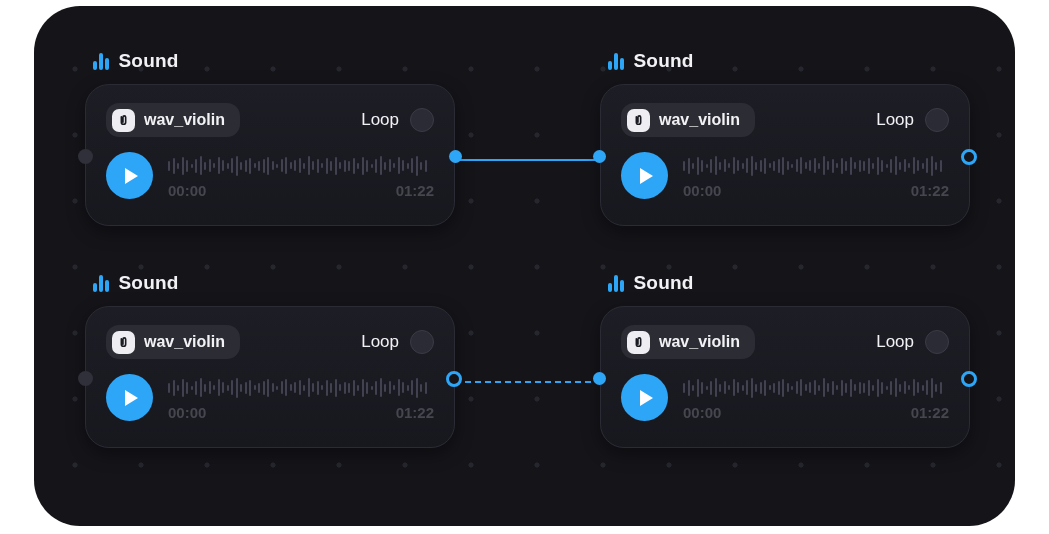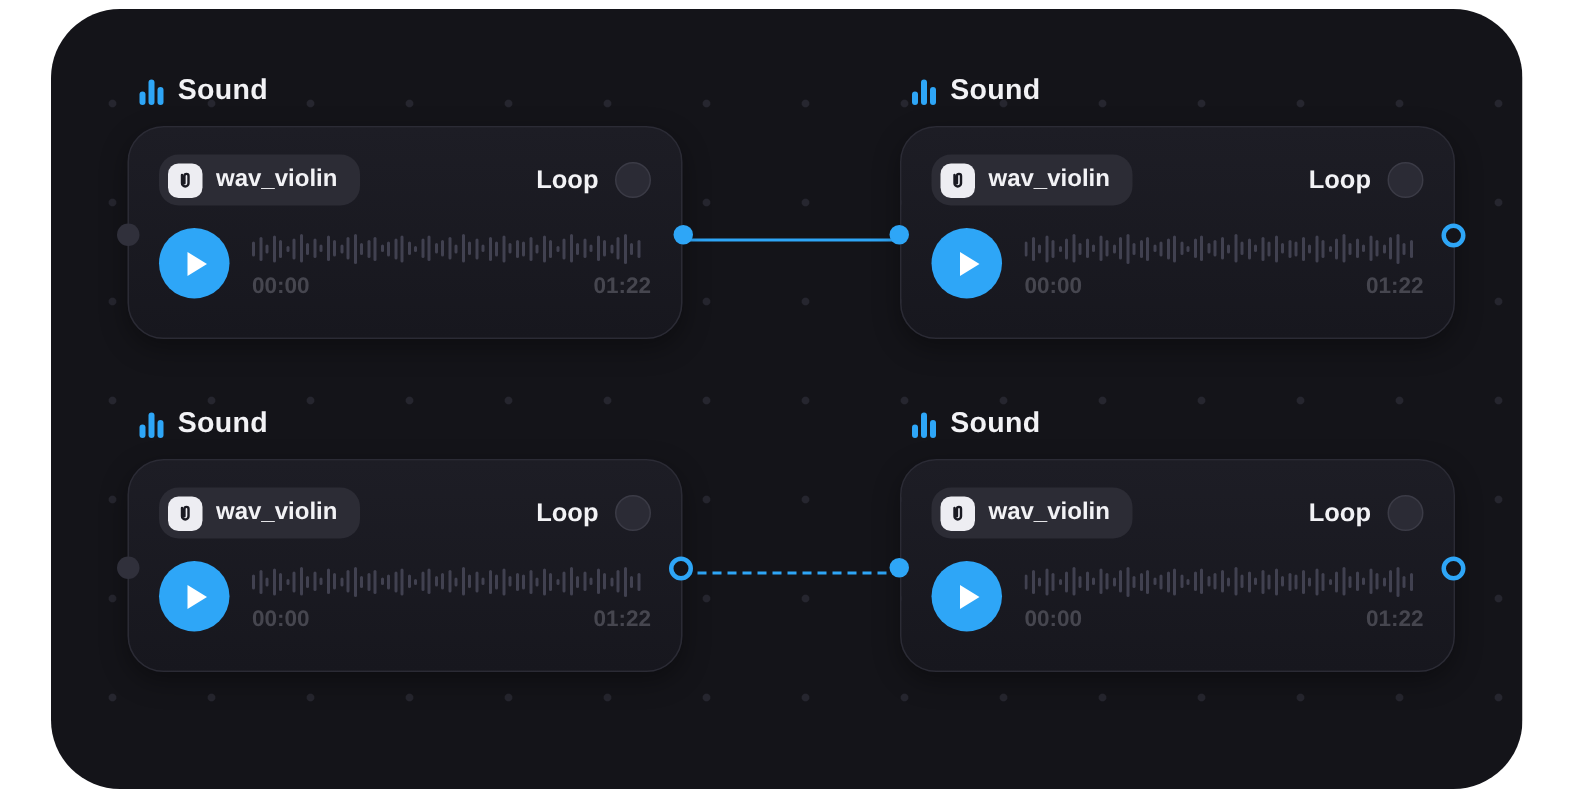--- a/index.html
+++ b/index.html
@@ -33,21 +33,21 @@
     display:flex; align-items:center; gap:9px;
     background:#2c2c35; border-radius:13px; padding:5px 15px 5px 6px; height:34px;
   }
   .chip-ic {
     width:23px; height:23px; border-radius:7px; background:#ededf2;
     display:flex; align-items:center; justify-content:center;
   }
   .chip-label { color:#f2f2f5; font-size:16px; font-weight:700; }
 
   .loop-wrap { display:flex; align-items:center; gap:11px; }
-  .loop-label { color:#f2f2f5; font-size:17px; font-weight:700; }
+  .loop-label { color:#f2f2f5; font-size:17px; font-weight:400; }
   .loop-toggle { width:24px; height:24px; border-radius:50%; background:#2b2b35; border:1.5px solid #3b3b46; cursor:pointer; }
 
   .row2 { display:flex; align-items:center; gap:15px; margin-top:15px; }
   .play-btn {
     width:47px; height:47px; border-radius:50%; background:#2ea6f7; flex:0 0 auto;
     display:flex; align-items:center; justify-content:center; cursor:pointer; border:none;
   }
   .play-tri { width:0; height:0; border-style:solid; border-width:8px 0 8px 13px; border-color:transparent transparent transparent #ffffff; margin-left:4px; }
 
   .track { flex:1; min-width:0; }

